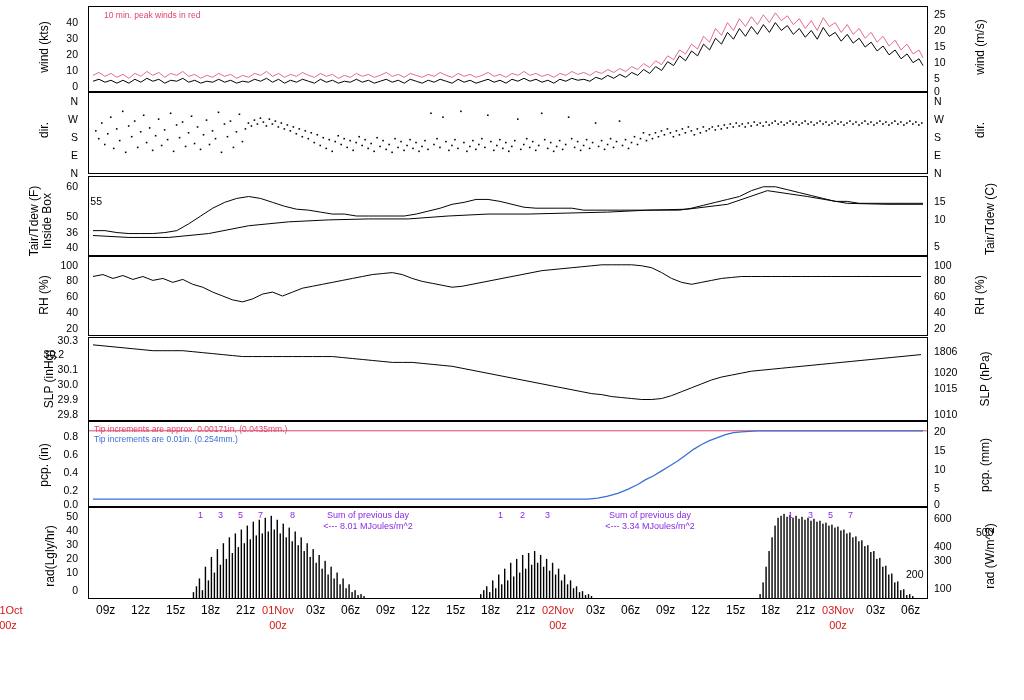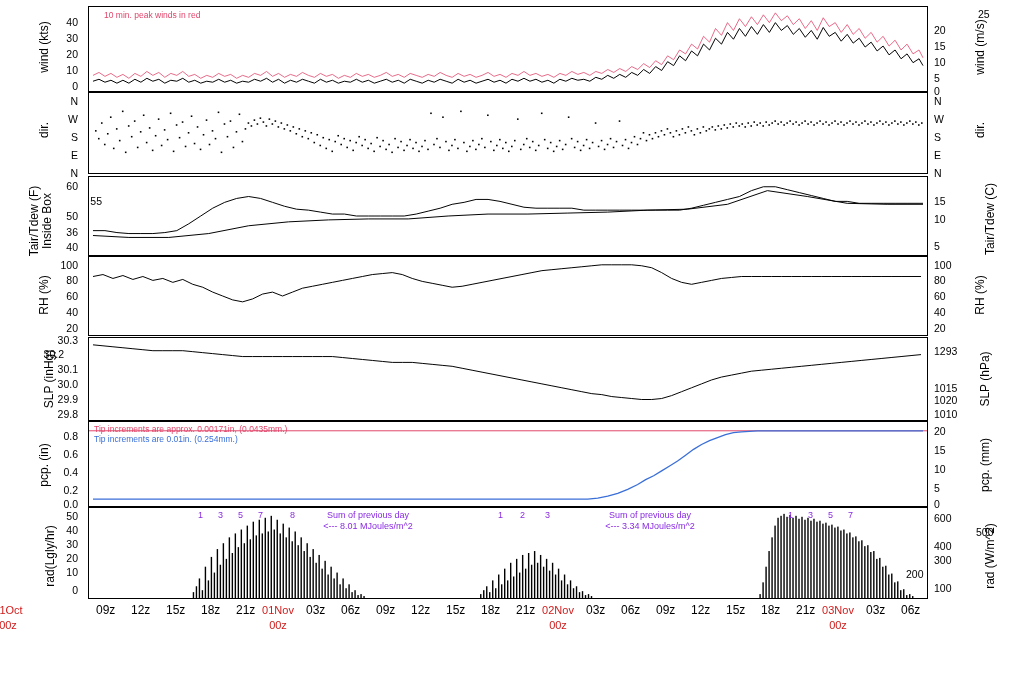--- a/index.html
+++ b/index.html
@@ -42,21 +42,21 @@
     </svg>
   </div>
   <div class="ylab left" style="left:-6px;top:40px;width:100px;">wind (kts)</div>
   <div class="ylab right" style="left:930px;top:40px;width:100px;">wind (m/s)</div>
   <div class="note red" style="left:104px;top:10px;">10 min. peak winds in red</div>
   <div class="tick l" style="left:46px;top:16px;width:32px;">40</div>
   <div class="tick l" style="left:46px;top:32px;width:32px;">30</div>
   <div class="tick l" style="left:46px;top:48px;width:32px;">20</div>
   <div class="tick l" style="left:46px;top:64px;width:32px;">10</div>
   <div class="tick l" style="left:46px;top:80px;width:32px;">0</div>
-  <div class="tick r" style="left:978px;top:8px;width:32px;">25</div>
+  <div class="tick r" style="left:934px;top:8px;width:32px;">25</div>
   <div class="tick r" style="left:934px;top:24px;width:32px;">20</div>
   <div class="tick r" style="left:934px;top:40px;width:32px;">15</div>
   <div class="tick r" style="left:934px;top:56px;width:32px;">10</div>
   <div class="tick r" style="left:934px;top:72px;width:32px;">5</div>
   <div class="tick r" style="left:934px;top:85px;width:32px;">0</div>
 
   <div class="panel" id="p-dir" style="top:92px;height:82px;">
     <svg viewBox="0 0 840 82" preserveAspectRatio="none">
       <g fill="#000">
         <rect x="6" y="38" width="1.6" height="1.6"></rect>
@@ -396,22 +396,22 @@
     </svg>
   </div>
   <div class="ylab left" style="left:-6px;top:372px;width:110px;">SLP (inHg)</div>
   <div class="ylab right" style="left:930px;top:372px;width:110px;">SLP (hPa)</div>
   <div class="tick l" style="left:38px;top:334px;width:40px;">30.3</div>
   <div class="tick l" style="left:24px;top:348px;width:40px;">30.2</div>
   <div class="tick l" style="left:38px;top:363px;width:40px;">30.1</div>
   <div class="tick l" style="left:38px;top:378px;width:40px;">30.0</div>
   <div class="tick l" style="left:38px;top:393px;width:40px;">29.9</div>
   <div class="tick l" style="left:38px;top:408px;width:40px;">29.8</div>
-  <div class="tick r" style="left:934px;top:345px;width:40px;">1293</div>
-  <div class="tick r" style="left:934px;top:366px;width:40px;margin-top:28px;">1020</div>
+  <div class="tick r" style="left:934px;top:345px;width:40px;">1806</div>
+  <div class="tick r" style="left:934px;top:366px;width:40px;">1020</div>
   <div class="tick r" style="left:934px;top:382px;width:40px;">1015</div>
   <div class="tick r" style="left:934px;top:408px;width:40px;">1010</div>
 
   <div class="panel" id="p-pcp" style="top:421px;height:86px;">
     <svg viewBox="0 0 840 86" preserveAspectRatio="none">
       <line x1="0" y1="9" x2="840" y2="9" stroke="#e0446a" stroke-width="1"></line>
       <polyline fill="none" stroke="#3a6fd8" stroke-width="1.3" points="4,79 60,79 120,79 180,79 240,79 300,79 360,79 420,79 480,79 500,79 510,78 520,76 530,73 540,69 550,64 558,59 566,55 574,50 582,45 590,40 598,34 606,28 614,23 622,19 630,16 638,13 646,11 654,10 662,9.5 670,9 690,9 720,9 760,9 800,9 836,9"></polyline>
     </svg>
   </div>
   <div class="ylab left" style="left:-6px;top:458px;width:100px;">pcp. (in)</div>

